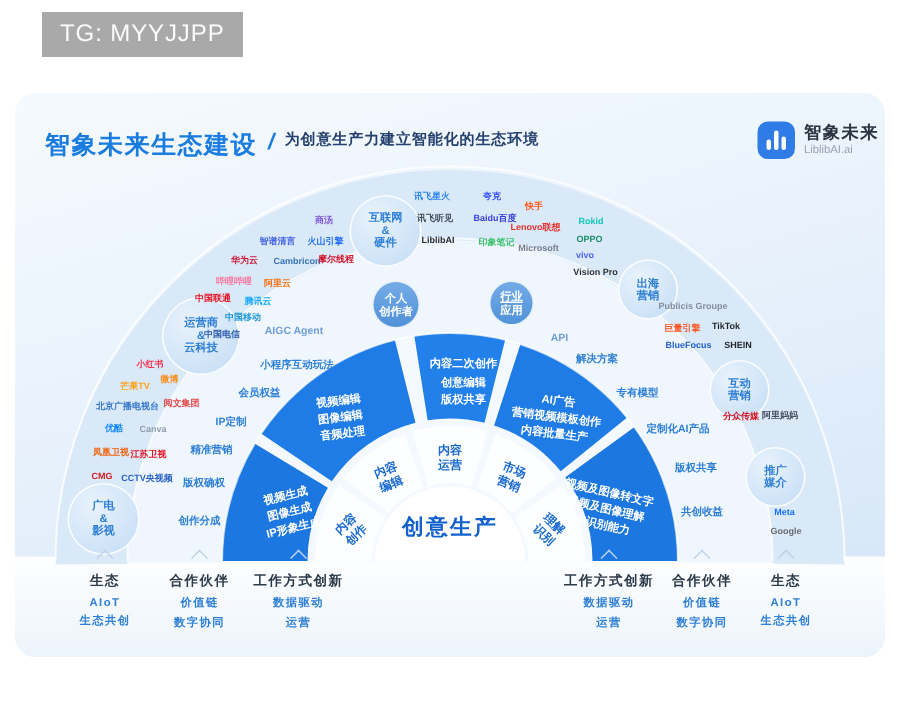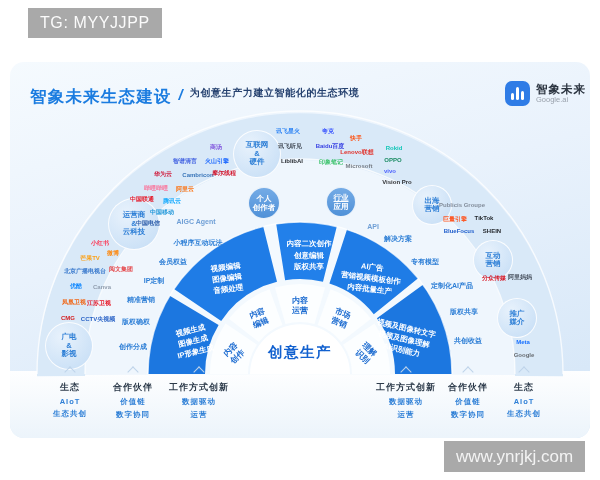--- a/index.html
+++ b/index.html
@@ -64,21 +64,21 @@
   </div>
 
   <div class="brand">
     <span class="brandicon">
       <i class="b1"></i>
         <i class="b2"></i>
         <i class="b3"></i>
     </span>
     <span class="brandtxt">
       <span class="brandname">智象未来</span>
-      <span class="branddomain">Google.ai</span>
+      <span class="branddomain">LiblibAI.ai</span>
     </span>
   </div>
 
   <svg class="fan" width="600" height="480" viewBox="0 0 600 480">
       <path d="M 37.0 376.3 A 263 263 0 1 1 563.0 376.3 L 515.0 375.9 A 215 215 0 1 0 85.0 375.9 Z" fill="#d9e9f8"></path>
       <path d="M 85.0 375.1 A 215 215 0 1 1 515.0 375.1 L 452.0 374.8 A 152 152 0 1 0 148.0 374.8 Z" fill="#eff6fd"></path>
       <path d="M 147.0 374.5 A 153 153 0 1 1 453.0 374.5 Z" fill="#f3f9fe"></path>
       <path d="M 148.0 374.0 A 152 152 0 0 1 169.7 295.7 L 218.6 325.1 A 95 95 0 0 0 205.0 374.0 Z" fill="#1c77e0"></path>
       <path d="M 174.0 289.0 A 152 152 0 0 1 263.2 226.5 L 277.0 281.8 A 95 95 0 0 0 221.2 320.9 Z" fill="#1f7ce6"></path>
       <path d="M 276.2 223.9 A 152 152 0 0 1 336.8 226.5 L 323.0 281.8 A 95 95 0 0 0 285.1 280.2 Z" fill="#2280ea"></path>
@@ -183,21 +183,21 @@
           <span style="display: block;">云科技</span>
         </span>
       </div>
       <div class="abs bub" style="left: 257px; top: 154px; width: 48px; height: 48px;">
         <span>
           <span style="display: block;">互联网</span>
           <span style="display: block;">&amp;</span>
           <span style="display: block;">硬件</span>
         </span>
       </div>
-      <div class="abs bub" style="left: 432px; top: 205px; width: 40px; height: 40px;">
+      <div class="abs bub" style="left: 432px; top: 193px; width: 40px; height: 40px;">
         <span>
           <span style="display: block;">出海</span>
           <span style="display: block;">营销</span>
         </span>
       </div>
       <div class="abs bub" style="left: 493px; top: 260px; width: 40px; height: 40px;">
         <span>
           <span style="display: block;">互动</span>
           <span style="display: block;">营销</span>
         </span>
@@ -284,14 +284,13 @@
         <div class="i">数字协同</div>
       </div>
       <div class="chev" style="left: 524px; top: 372px;"></div>
       <div class="foot" style="left: 524px; top: 381px;">
         <div class="t">生态</div>
         <div class="i">AIoT</div>
         <div class="i">生态共创</div>
       </div>
     </div>
 
-  <div class="badge" id="badge-bottom">www.ynrjkj.com</div>
 </div>
 
 </body></html>

